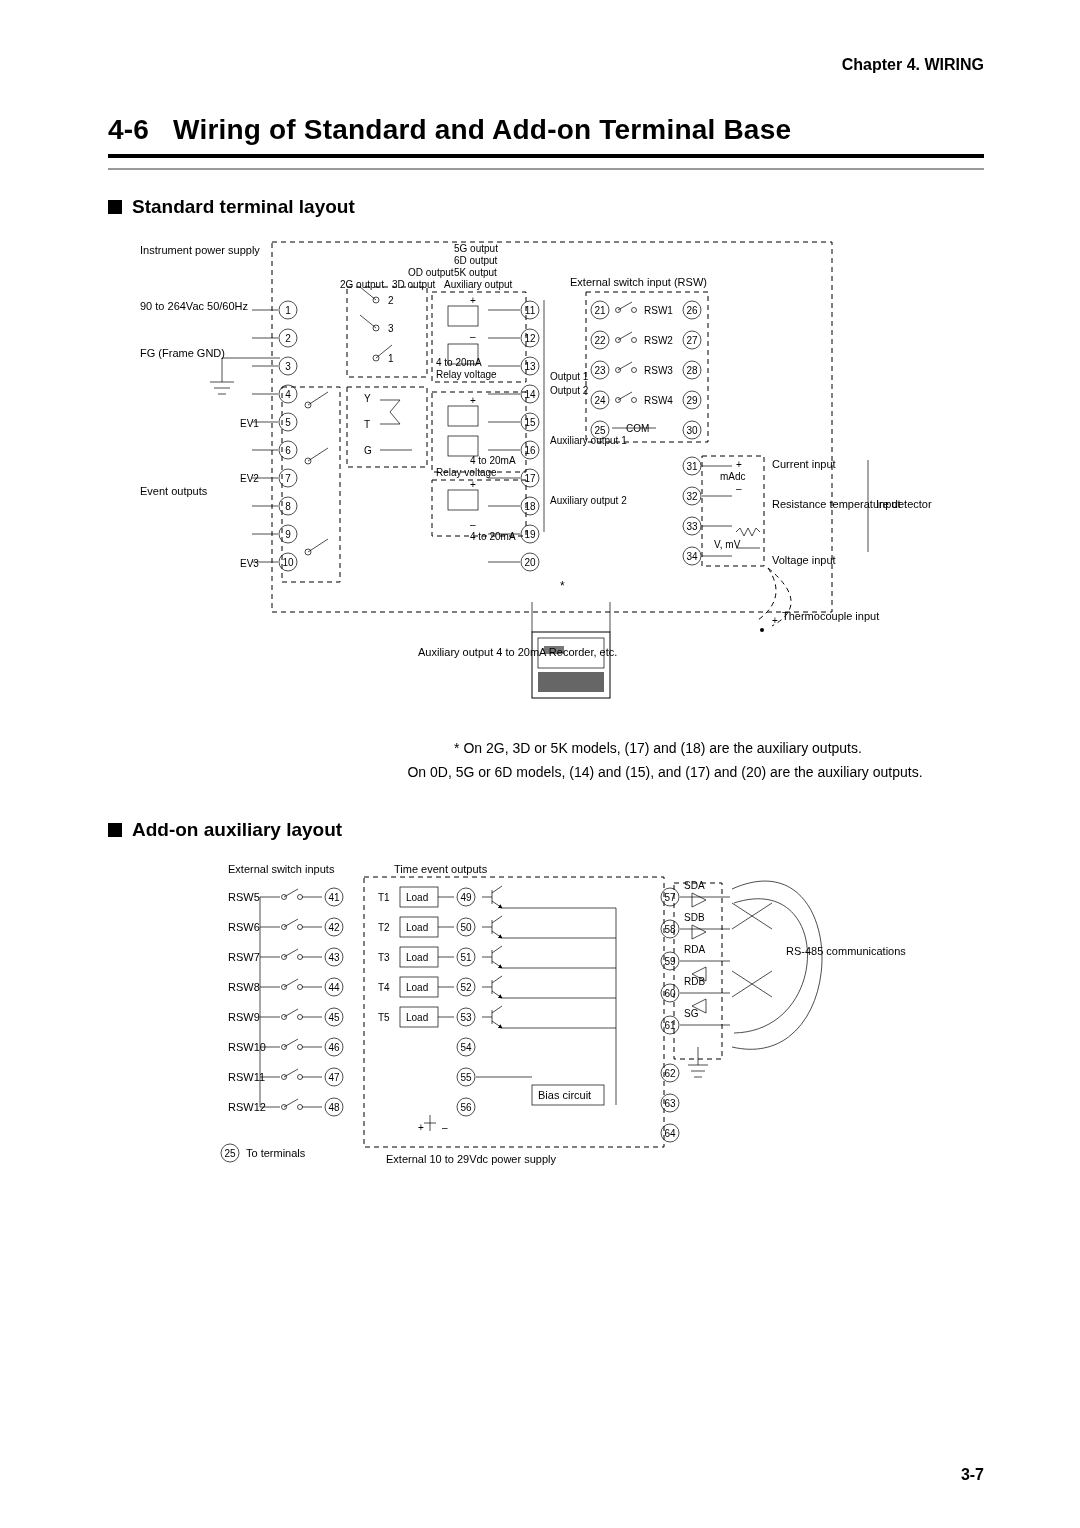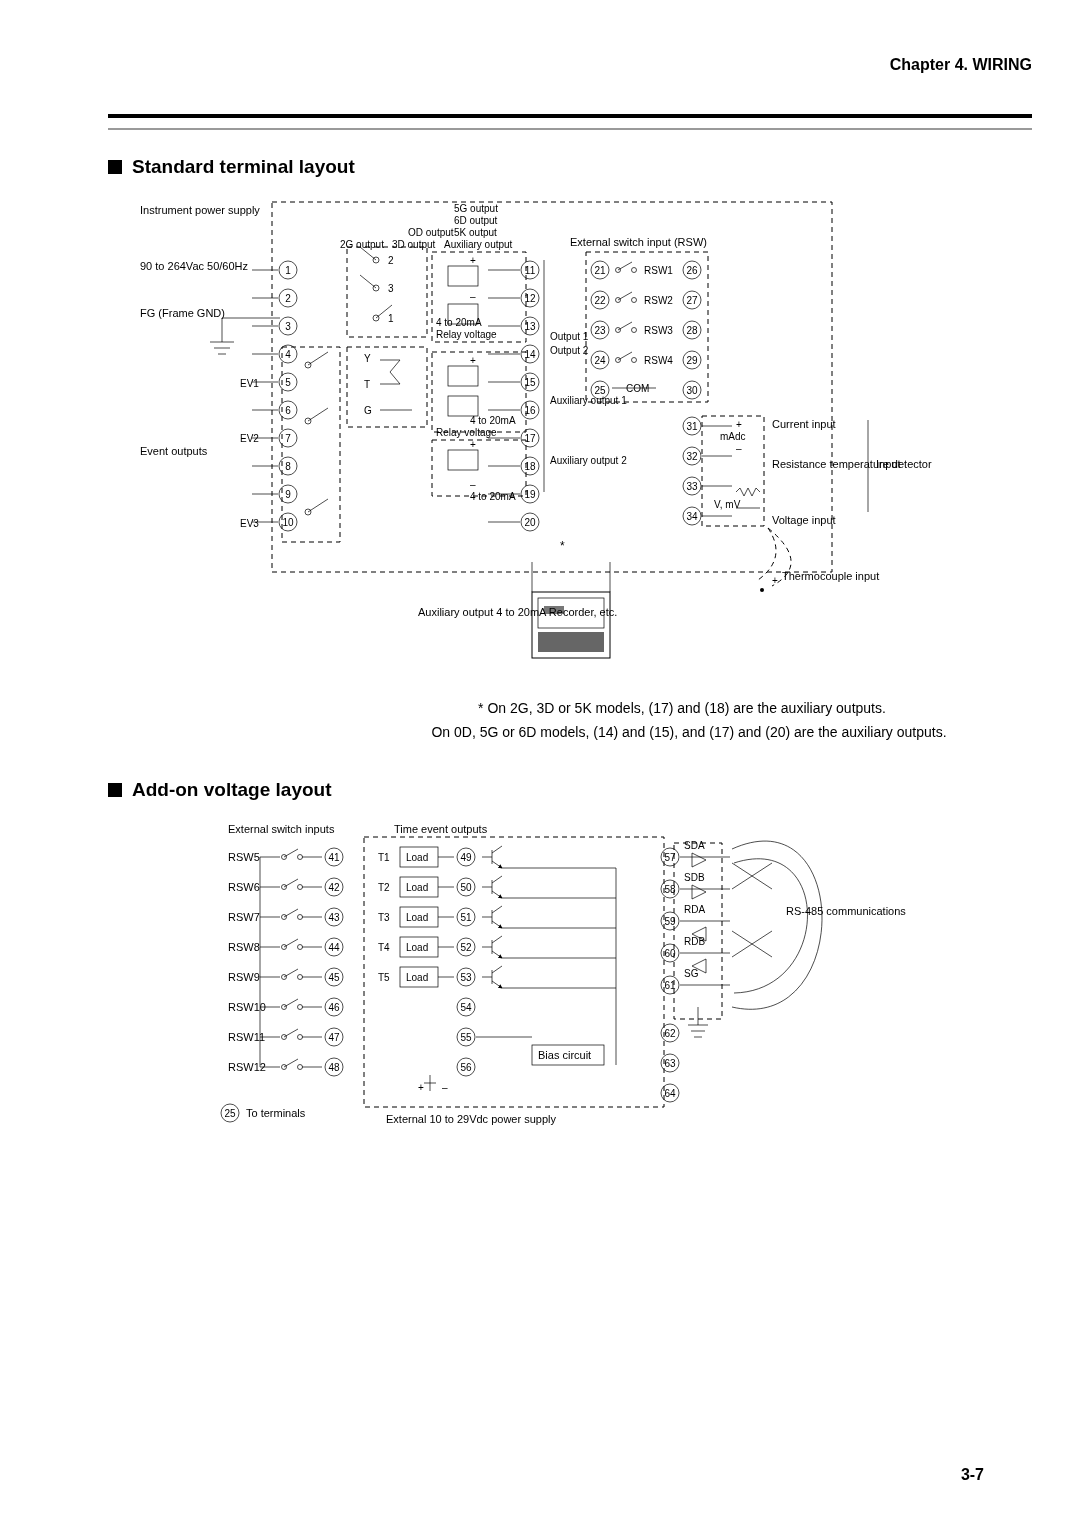--- a/index.html
+++ b/index.html
@@ -7,21 +7,21 @@
     padding: 0;
     background: #fff;
     font-family: "Helvetica Neue", Arial, sans-serif;
     color: #000;
   }
   .page {
     width: 1080px;
     height: 1528px;
     position: relative;
     box-sizing: border-box;
-    padding: 56px 48px 60px 108px;
+    padding: 56px 96px 60px 108px;
   }
   .chapter {
     text-align: right;
     font-weight: 700;
     font-size: 16px;
     margin: 0 0 40px 0;
   }
   .section {
     font-size: 28px;
     font-weight: 700;
@@ -85,20 +85,24 @@
   .solid { stroke:#000; stroke-width:1; fill:none; }
   .dash  { stroke:#000; stroke-width:1; fill:none; stroke-dasharray:5 4; }
   .hair  { stroke:#000; stroke-width:.7; fill:none; }
 </style>
 </head>
 <body>
 
 <div class="page">
   <div class="chapter">Chapter 4. WIRING</div>
 
+  <h1 class="section">
+    <span>4-6</span>&nbsp;&nbsp;
+    <span>Wiring of Standard and Add-on Terminal Base</span>
+  </h1>
   <div class="rule"></div>
   <div class="subrule"></div>
 
   <div class="subhead">
     <span class="sq"></span>
     <span>Standard terminal layout</span>
   </div>
 
   <div class="diagram-wrap">
     <svg class="diagram" viewBox="0 0 830 500" width="830" height="500">
@@ -450,21 +454,21 @@
     </svg>
   </div>
 
   <div class="caption">
     <p>* On 2G, 3D or 5K models, (17) and (18) are the auxiliary outputs.</p>
     <p style="margin-left:14px">On 0D, 5G or 6D models, (14)  and (15), and (17) and (20) are the auxiliary outputs.</p>
   </div>
 
   <div class="subhead">
     <span class="sq"></span>
-    <span>Add-on voltage layout</span>
+    <span>Add-on auxiliary layout</span>
   </div>
 
   <div class="diagram-wrap">
     <svg class="diagram" viewBox="0 0 830 330" width="830" height="330">
       <defs>
         <g id="sw">
           <circle r="2.5" class="hair"></circle>
             <circle cx="16" r="2.5" class="hair"></circle>
           <line x1="0" y1="0" x2="14" y2="-8" class="hair"></line>
         </g>

